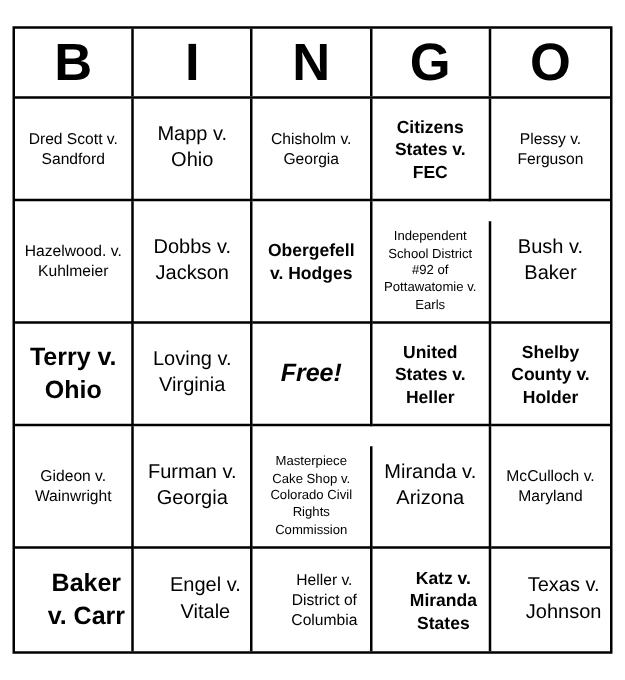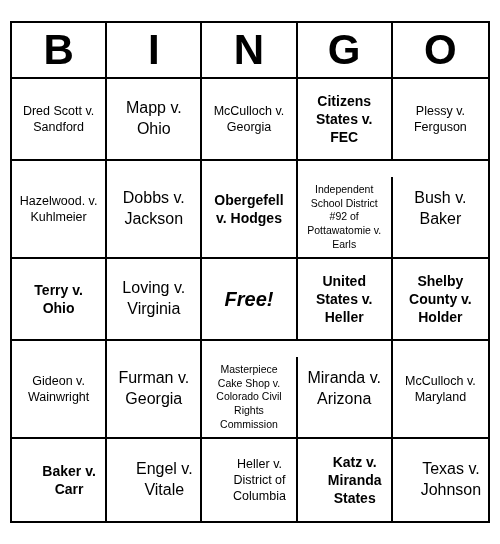--- a/index.html
+++ b/index.html
@@ -64,21 +64,21 @@
     .bingo-cell:nth-child(5n) {
       border-right: none;
     }
 
     .bingo-cell:nth-last-child(-n+5) {
       border-bottom: none;
       margin-left: 21px;
     }
 
     .bingo-cell.large-text {
-      font-size: 14px;
+      font-size: 20px;
       font-weight: bold;
     }
 
     .bingo-cell.free-space {
       font-size: 20px;
       font-weight: bold;
       font-style: italic;
     }
 
     .bingo-cell.bold-text {
@@ -103,21 +103,21 @@
   <div class="bingo-header">
   <div class="bingo-letter">B</div>
       <div class="bingo-letter">I</div>
       <div class="bingo-letter">N</div>
       <div class="bingo-letter">G</div>
       <div class="bingo-letter">O</div>
     </div>
   <div class="bingo-grid">
   <div class="bingo-cell ">Dred Scott v. Sandford</div>
       <div class="bingo-cell bold-text">Mapp v. Ohio</div>
-      <div class="bingo-cell ">McCulloch v. Georgia</div>
+      <div class="bingo-cell ">Chisholm v. Georgia</div>
       <div class="bingo-cell medium-bold">Citizens States v. FEC</div>
       <div class="bingo-cell ">Plessy v. Ferguson</div>
       <div class="bingo-cell ">Hazelwood. v. Kuhlmeier</div>
       <div class="bingo-cell bold-text">Dobbs v. Jackson</div>
       <div class="bingo-cell medium-bold">Obergefell v. Hodges</div>
       <div class="bingo-cell small-text">Independent School District #92 of Pottawatomie v. Earls</div>
       <div class="bingo-cell bold-text">Bush v. Baker</div>
       <div class="bingo-cell large-text">Terry v. Ohio</div>
       <div class="bingo-cell bold-text">Loving v. Virginia</div>
       <div class="bingo-cell free-space">Free!</div>

